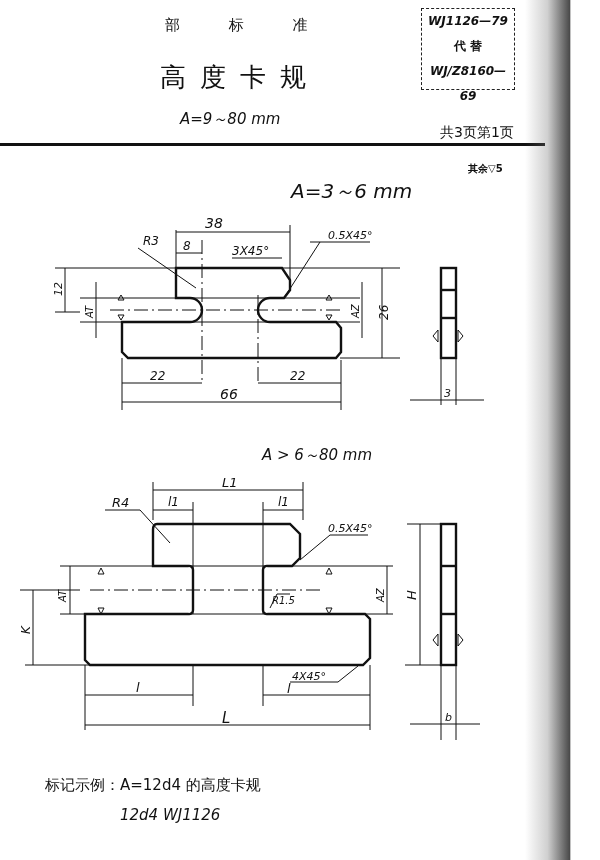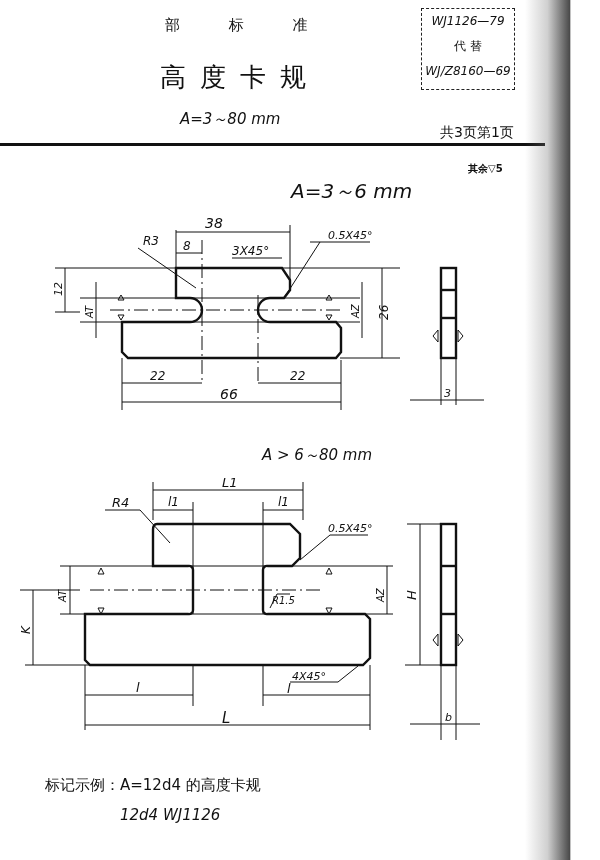--- a/index.html
+++ b/index.html
@@ -3,31 +3,31 @@
 <meta charset="utf-8">
 <style>
   html, body { margin: 0; padding: 0; }
   body { width: 600px; height: 860px; background: #fff; position: relative; overflow: hidden;
          font-family: "DejaVu Sans", sans-serif; color: #111; }
   .abs { position: absolute; }
   .hdr { font-weight: normal; letter-spacing: 22px; font-size: 15px; }
   .title { font-size: 26px; letter-spacing: 14px; font-family: "DejaVu Serif", serif; }
   .ital { font-style: italic; font-family: "DejaVu Sans", sans-serif; }
   .stdbox { border: 1.5px dashed #222; width: 92px; height: 80px; text-align: center;
-            font-size: 12px; line-height: 25px; font-style: italic; }
+            font-size: 12px; line-height: 25px; font-style: italic; font-weight: bold; }
   .binding { right: 0; top: 0; width: 75px; height: 860px;
              background: linear-gradient(to right, rgba(255,255,255,0) 0%, rgba(120,120,120,0.35) 30%, rgba(40,40,40,0.85) 60%, #fff 61%, #fff 100%); }
   svg text { font-family: "DejaVu Sans", sans-serif; font-style: italic; fill: #111; }
 </style>
 </head>
 <body>
 
 <div class="abs hdr" style="left:165px; top:16px;">部 标 准</div>
 <div class="abs title" style="left:160px; top:60px;">高度卡规</div>
-<div class="abs ital" style="left:180px; top:110px; font-size:15px;">A=3～80 mm</div>
+<div class="abs ital" style="left:180px; top:110px; font-size:15px;">A=9～80 mm</div>
 
 <div class="abs stdbox" style="left:421px; top:8px;">
   <div>WJ1126—79</div>
   <div style="font-style:normal;">代 替</div>
   <div>WJ/Z8160—69</div>
 </div>
 
 <div class="abs" style="left:440px; top:124px; font-size:14px; font-weight:normal;">共3页第1页</div>
 <div class="abs" style="left:0; top:143px; width:545px; height:3px; background:#111;"></div>
 <div class="abs" style="left:468px; top:162px; font-size:10px; font-weight:bold;">其余▽5</div>

